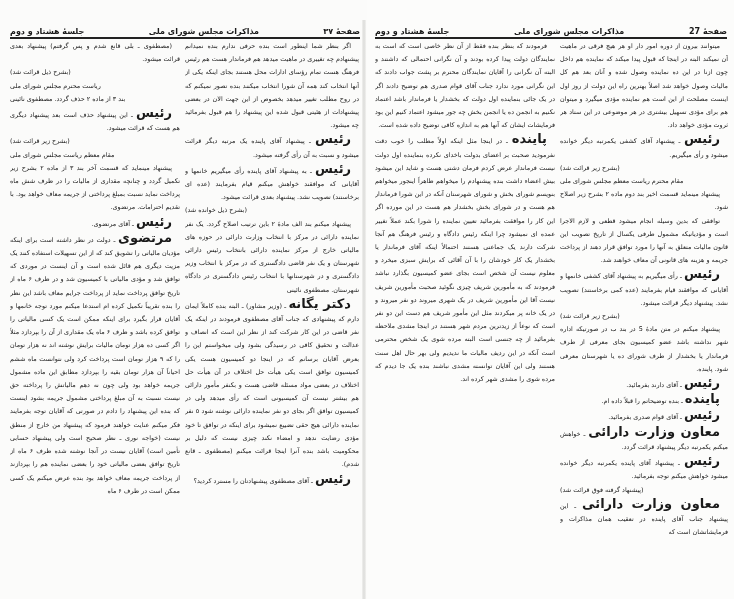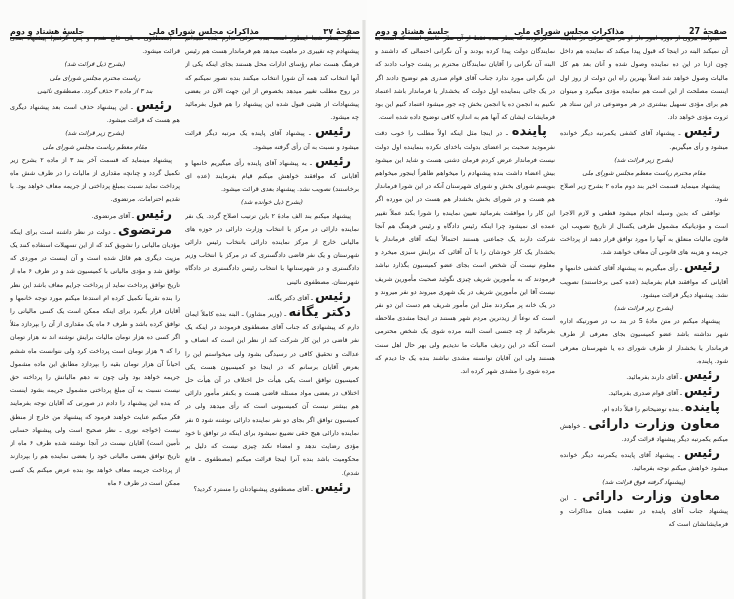--- a/index.html
+++ b/index.html
@@ -23,50 +23,49 @@
   .header {
     position:absolute; top:22px; height:14px;
     display:flex; justify-content:space-between; align-items:flex-end;
     direction:rtl; font-size:8px; font-weight:bold;
     border-bottom:2px solid #222; padding-bottom:1px;
   }
   .page.left .header { left:10px; width:350px; }
   .page.right .header { left:8px; width:352px; }
   .header span { white-space:nowrap; }
   .col {
-    position:absolute; top:32px; bottom:22px;
+    position:absolute; top:40px; bottom:22px;
     direction:rtl; text-align:justify;
     font-size:6.4px; line-height:13.2px; overflow:hidden;
   }
   .page.left .col.c-right { left:185px; width:174px; }
   .page.left .col.c-left { left:10px; width:170px; }
   .page.right .col.c-right { left:193px; width:168px; }
   .page.right .col.c-left { left:8px; width:180px; }
   .col p { margin:0; text-indent:8px; }
-  .col p.center { text-align:center; text-indent:0;font-style:italic; }
+  .col p.center { text-align:left; text-indent:0; }
   .spk { font-weight:bold; font-size:13px; }
 </style>
 </head>
 <body>
 
 <div class="spread">
 
   <div class="page left">
     <div class="header">
       <span>صفحهٔ ۳۷</span>
       <span>مذاکرات مجلس شورای ملی</span>
       <span>جلسهٔ هشتاد و دوم</span>
     </div>
     <div class="col c-right">
         <p>اگر بنظر شما اینطور است بنده حرفی ندارم بنده نمیدانم پیشنهادم چه تغییری در ماهیت میدهد هم فرماندار هست هم رئیس فرهنگ هست تمام رؤسای ادارات محل هستند بجای اینکه یکی از آنها انتخاب کند همه آن شورا انتخاب میکنند بنده تصور نمیکنم که در روح مطلب تغییر میدهد بخصوص از این جهت الان در بعضی پیشنهادات از هئیتی قبول شده این پیشنهاد را هم قبول بفرمائید چه میشود.</p>
         <p><span class="spk">رئیس</span><span> ـ </span><span>پیشنهاد آقای پاینده یک مرتبه دیگر قرائت میشود و نسبت به آن رأی گرفته میشود.</span></p>
         <p><span class="spk">رئیس</span><span> ـ </span><span>به پیشنهاد آقای پاینده رأی میگیریم خانمها و آقایانی که موافقند خواهش میکنم قیام بفرمایند (عده ای برخاستند) تصویب نشد. پیشنهاد بعدی قرائت میشود.</span></p>
         <p class="center">(بشرح ذیل خوانده شد)</p>
         <p>پیشنهاد میکنم بند الف مادهٔ ۲ باین ترتیب اصلاح گردد. یک نفر نماینده دارائی در مرکز با انتخاب وزارت دارائی در حوزه های مالیاتی خارج از مرکز نماینده دارائی بانتخاب رئیس دارائی شهرستان و یک نفر قاضی دادگستری که در مرکز با انتخاب وزیر دادگستری و در شهرستانها با انتخاب رئیس دادگستری در دادگاه شهرستان. مصطفوی نائینی</p>
-        <p><span class="spk">رئیس</span><span> ـ </span><span>آقای دکتر یگانه.</span></p>
         <p><span class="spk">دکتر یگانه</span><span> ـ </span><span>(وزیر مشاور) ـ البته بنده کاملاً ایمان دارم که پیشنهادی که جناب آقای مصطفوی فرمودند در اینکه یک نفر قاضی در این کار شرکت کند از نظر این است که انصاف و عدالت و تحقیق کافی در رسیدگی بشود ولی میخواستم این را بعرض آقایان برسانم که در اینجا دو کمیسیون هست یکی کمیسیون توافق است یکی هیأت حل اختلاف در آن هیأت حل اختلاف در بعضی مواد مسئله قاضی هست و بکنفر مأمور دارائی هم بیشتر نیست آن کمیسیونی است که رأی میدهد ولی در کمیسیون توافق اگر بجای دو نفر نماینده دارائی نوشته شود ۵ نفر نماینده دارائی هیچ حقی تضییع نمیشود برای اینکه در توافق تا خود مؤدی رضایت ندهد و امضاء نکند چیزی نیست که دلیل بر محکومیت باشد بنده آنرا اینجا قرائت میکنم (مصطفوی ـ قانع شدم).</span></p>
         <p><span class="spk">رئیس</span><span> ـ </span><span>آقای مصطفوی پیشنهادتان را مسترد کردید؟</span></p>
       </div>
     <div class="col c-left">
         <p>(مصطفوی ـ بلی قانع شدم و پس گرفتم) پیشنهاد بعدی قرائت میشود.</p>
         <p class="center">(بشرح ذیل قرائت شد)</p>
         <p class="center">ریاست محترم مجلس شورای ملی</p>
         <p class="center">بند ۳ از ماده ۲ حذف گردد. مصطفوی نائینی</p>
         <p><span class="spk">رئیس</span><span> ـ </span><span>این پیشنهاد حذف است بعد پیشنهاد دیگری هم هست که قرائت میشود.</span></p>
         <p class="center">(بشرح زیر قرائت شد)</p>
@@ -89,22 +88,22 @@
         <p>میتوانند بیرون از دوره امور دار او هر هیچ فرقی در ماهیت آن نمیکند البته در اینجا که قبول پیدا میکند که نماینده هم داخل چون ازنا در این ده نماینده وصول شده و آنان بعد هم کل مالیات وصول خواهد شد اصلاً بهترین راه این دولت از روز اول اینست مصلحت از این است هم نماینده مؤدی میگیرد و میتوان هم برای مؤدی تسهیل بیشتری در هر موضوعی در این ستاد هر ثروت مؤدی خواهد داد.</p>
         <p><span class="spk">رئیس</span><span> ـ </span><span>پیشنهاد آقای کشفی یکمرتبه دیگر خوانده میشود و رأی میگیریم.</span></p>
         <p class="center">(بشرح زیر قرائت شد)</p>
         <p class="center">مقام محترم ریاست معظم مجلس شورای ملی</p>
         <p>پیشنهاد مینماید قسمت اخیر بند دوم ماده ۲ بشرح زیر اصلاح شود.</p>
         <p>توافقی که بدین وسیله انجام میشود قطعی و لازم الاجرا است و مؤدیانیکه مشمول طرفی یکسال از تاریخ تصویب این قانون مالیات متعلق به آنها را مورد توافق قرار دهند از پرداخت جریمه و هزینه های قانونی آن معاف خواهند شد.</p>
         <p><span class="spk">رئیس</span><span> ـ </span><span>رأی میگیریم به پیشنهاد آقای کشفی خانمها و آقایانی که موافقند قیام بفرمایند (عده کمی برخاستند) تصویب نشد. پیشنهاد دیگر قرائت میشود.</span></p>
         <p class="center">(بشرح زیر قرائت شد)</p>
         <p>پیشنهاد میکنم در متن مادهٔ 5 در بند ب در صورتیکه اداره شهر نداشته باشد عضو کمیسیون بجای معرفی از طرف فرماندار یا بخشدار از طرف شورای ده یا شهرستان معرفی شود. پاینده.</p>
         <p><span class="spk">رئیس</span><span> ـ </span><span>آقای دارند بفرمائید.</span></p>
+        <p><span class="spk">پاینده</span><span> ـ </span><span>بنده توضیحاتم را قبلاً داده ام.</span></p>
         <p><span class="spk">رئیس</span><span> ـ </span><span>آقای قوام صدری بفرمائید.</span></p>
-        <p><span class="spk">پاینده</span><span> ـ </span><span>بنده توضیحاتم را قبلاً داده ام.</span></p>
         <p><span class="spk">معاون وزارت دارائی</span><span> ـ </span><span>خواهش میکنم یکمرتبه دیگر پیشنهاد قرائت گردد.</span></p>
         <p><span class="spk">رئیس</span><span> ـ </span><span>پیشنهاد آقای پاینده یکمرتبه دیگر خوانده میشود خواهش میکنم توجه بفرمائید.</span></p>
         <p class="center">(پیشنهاد گرفته فوق قرائت شد)</p>
         <p><span class="spk">معاون وزارت دارائی</span><span> ـ </span><span>این پیشنهاد جناب آقای پاینده در تعقیب همان مذاکرات و فرمایشاتشان است که</span></p>
       </div>
     <div class="col c-left">
         <p>فرمودند که بنظر بنده فقط از آن نظر خاصی است که است به نمایندگان دولت پیدا کرده بودند و آن نگرانی احتمالی که داشتند و البته آن نگرانی را آقایان نمایندگان محترم بر پشت جواب دادند که این نگرانی مورد ندارد جناب آقای قوام صدری هم توضیح دادند اگر در یک جائی بنماینده اول دولت که بخشدار یا فرماندار باشد اعتماد نکنیم به انجمن ده یا انجمن بخش چه جور میشود اعتماد کنیم این بود فرمایشات ایشان که آنها هم به اندازه کافی توضیح داده شده است.</p>
         <p><span class="spk">پاینده</span><span> ـ </span><span>در اینجا مثل اینکه اولاً مطلب را خوب دقت نفرمودید صحبت بر اعضای بدولت باخدای نکرده بنماینده اول دولت نیست فرماندار عرض کردم فرمان دشتی هست و شاید این میشود بیش اعضاء داشت بنده پیشنهادم را میخواهم ظاهراً اینجور میخواهم بنویسم شورای بخش و شورای شهرستان آنکه در این شورا فرماندار هم هست و در شورای بخش بخشدار هم هست در این مورده اگر این کار را موافقت بفرمائید تعیین نماینده را شورا بکند عملاً تغییر عمده ای نمیشود چرا اینکه رئیس دادگاه و رئیس فرهنگ هم آنجا شرکت دارند یک جماعتی هستند احتمالاً اینکه آقای فرماندار یا بخشدار یک کار خودشان را با آن آقائی که برایش سبزی میخرد و معلوم نیست آن شخص است بجای عضو کمیسیون بگذارد نباشد فرمودند که به مأمورین شریف چیزی نگوئید صحبت مأمورین شریف نیست آقا این مأمورین شریف در یک شهری میروند دو نفر میروند و در یک خانه پر میکردند مثل این مأمور شریف هم دست این دو نفر است که نوعاً از زیدترین مردم شهر هستند در اینجا مشدی ملاحظه بفرمائید از چه جنسی است البته مرده شوی یک شخص محترمی است آنکه در این ردیف مالیات ما ندیدیم ولی بهر حال اهل سنت هستند ولی این آقایان توانسته مشدی نباشند بنده یک جا دیدم که مرده شوی را مشدی شهر کرده اند.</span></p>
       </div>
   </div>

